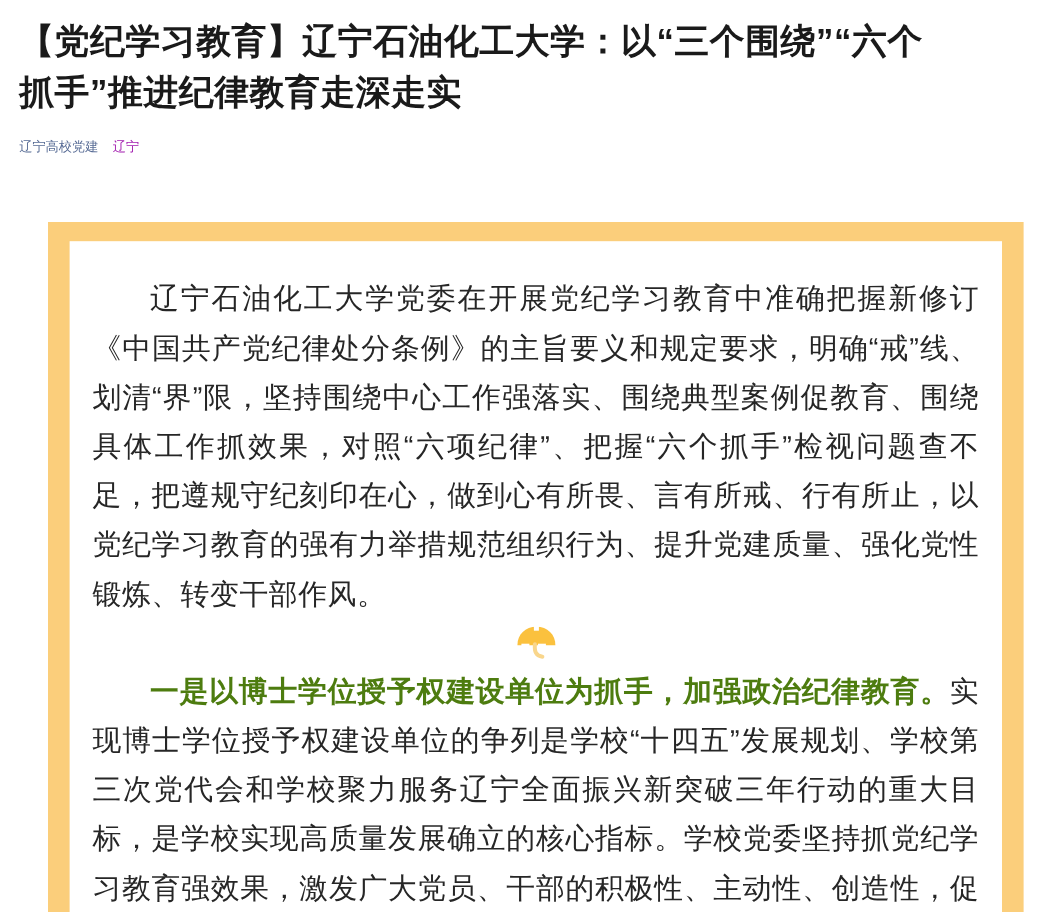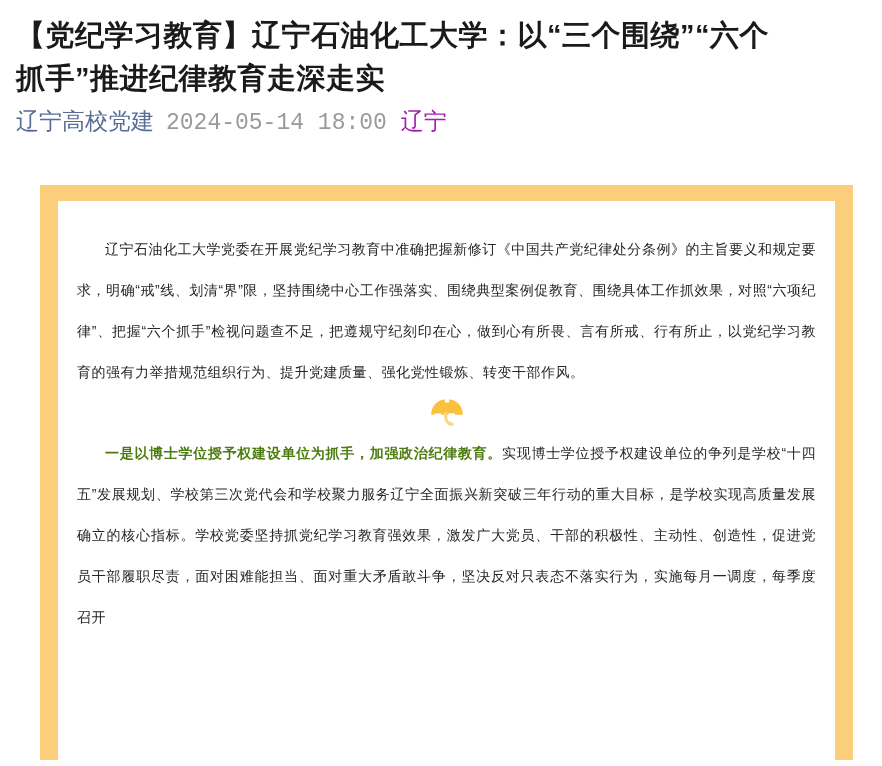--- a/index.html
+++ b/index.html
@@ -15,25 +15,24 @@
     padding: 14px 16px 0 16px;
     font-size: 29px;
     line-height: 43px;
     font-weight: bold;
     color: #1a1a1a;
     letter-spacing: 0.5px;
   }
 
   .meta {
     margin: 12px 16px 0 16px;
-    font-size: 23px;
+    font-size: 11px;
     line-height: 22px;
     display: flex;
     align-items: baseline;
-    font-family: Liberation Mono, monospace;
   }
   .meta .account { color: #576b95; cursor: pointer; margin-right: 12px; text-decoration: none; }
   .meta .time { color: #9a9a9a; margin-right: 14px; }
   .meta .location { color: #a21caf; }
 
   .content-frame {
     margin: 51px 0 0 40px;
     width: 813px;
     height: 575px;
     background: #fbce7b;
@@ -42,21 +41,21 @@
   }
   .content-inner {
     background: #ffffff;
     width: 100%;
     height: 559px;
     padding: 28px 19px 0 19px;
     overflow: hidden;
   }
 
   .para {
-    font-size: 14px;
+    font-size: 24px;
     line-height: 41px;
     color: #262626;
     text-align: justify;
     text-indent: 2em;
     letter-spacing: 0.5px;
   }
   .para .lead {
     font-weight: bold;
     color: #4d7c0f;
   }
@@ -71,21 +70,20 @@
 </style>
 </head>
 <body>
 
 <div class="article">
 
   <h1 class="title">【党纪学习教育】辽宁石油化工大学：以“三个围绕”“六个抓手”推进纪律教育走深走实</h1>
 
   <div class="meta">
     <a class="account">辽宁高校党建</a>
-    <span class="time">2024-05-14 18:00</span>
     <span class="location">辽宁</span>
   </div>
 
   <div class="content-frame">
     <div class="content-inner">
 
       <p class="para">辽宁石油化工大学党委在开展党纪学习教育中准确把握新修订《中国共产党纪律处分条例》的主旨要义和规定要求，明确“戒”线、划清“界”限，坚持围绕中心工作强落实、围绕典型案例促教育、围绕具体工作抓效果，对照“六项纪律”、把握“六个抓手”检视问题查不足，把遵规守纪刻印在心，做到心有所畏、言有所戒、行有所止，以党纪学习教育的强有力举措规范组织行为、提升党建质量、强化党性锻炼、转变干部作风。</p>
 
       <div class="icon-row">
         <svg class="umbrella" viewBox="0 0 48 48" xmlns="http://www.w3.org/2000/svg">

